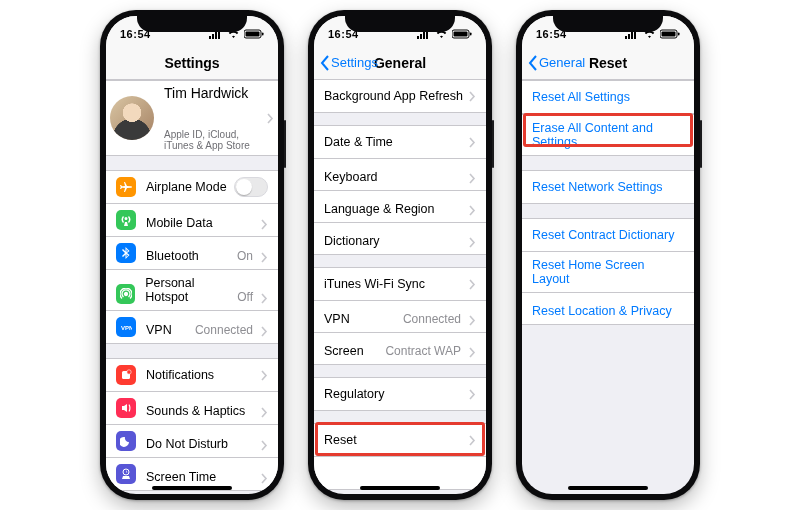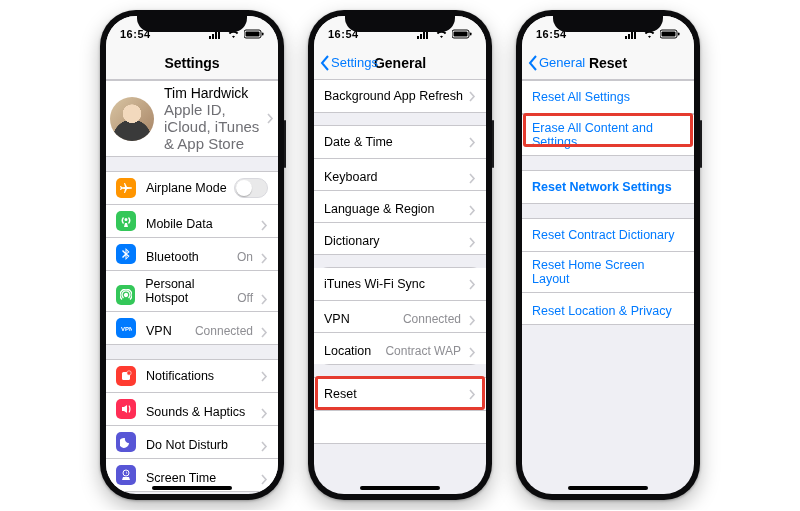--- a/index.html
+++ b/index.html
@@ -148,21 +148,21 @@
     flex:0 0 auto;
   }
   .avatar::after{
     content:"";
     position:absolute;inset:0;
     background:radial-gradient(circle at 50% 38%,#f2d9bd 0 26%,transparent 27%),
                radial-gradient(circle at 50% 95%,#3a3a3a 0 40%,transparent 41%);
   }
   .profile-text{display:flex;flex-direction:column;}
   .profile-text .name{font-size:14px;font-weight:500;}
-  .profile-text .sub{font-size:15px;color:#6f6f74;}
+  .profile-text .sub{font-size:10px;color:#6f6f74;margin-top:28px;}
   .toggle{
     margin-left:auto;
     width:34px;height:20px;border-radius:20px;
     background:#e9e9ea;border:1px solid #d9d9de;
     position:relative;
   }
   .toggle::after{
     content:"";position:absolute;left:1px;top:1px;
     width:16px;height:16px;border-radius:50%;
     background:#fff;box-shadow:0 1px 1px rgba(0,0,0,.25);
@@ -451,42 +451,52 @@
             </div>
             <div class="row">
               <span class="label">Dictionary</span>
               <span class="chev" style="margin-left: auto;">
                 <svg viewBox="0 0 7 11">
                   <path d="M1 1l4 4.5L1 10" fill="none" stroke="#c7c7cc" stroke-width="1.6"></path>
                 </svg>
               </span>
             </div>
           </div>
-          <div class="group" style="position: relative; margin-top: 12px; border-radius: 15px;">
+          <div class="group" style="position: relative; margin-top: 12px;">
             <div class="row">
               <span class="label">iTunes Wi-Fi Sync</span>
               <span class="chev" style="margin-left: auto;">
                 <svg viewBox="0 0 7 11">
                   <path d="M1 1l4 4.5L1 10" fill="none" stroke="#c7c7cc" stroke-width="1.6"></path>
                 </svg>
               </span>
             </div>
             <div class="row">
               <span class="label">VPN</span>
               <span class="detail">Connected</span>
               <span class="chev">
                 <svg viewBox="0 0 7 11">
                   <path d="M1 1l4 4.5L1 10" fill="none" stroke="#c7c7cc" stroke-width="1.6"></path>
                 </svg>
               </span>
             </div>
             <div class="row">
-              <span class="label">Location</span>
+              <span class="label">Screen</span>
               <span class="detail">Contract WAP</span>
               <span class="chev">
+                <svg viewBox="0 0 7 11">
+                  <path d="M1 1l4 4.5L1 10" fill="none" stroke="#c7c7cc" stroke-width="1.6"></path>
+                </svg>
+              </span>
+            </div>
+          </div>
+          <div class="group" style="position: relative; margin-top: 12px;">
+            <div class="row">
+              <span class="label">Regulatory</span>
+              <span class="chev" style="margin-left: auto;">
                 <svg viewBox="0 0 7 11">
                   <path d="M1 1l4 4.5L1 10" fill="none" stroke="#c7c7cc" stroke-width="1.6"></path>
                 </svg>
               </span>
             </div>
           </div>
           <div class="group" style="position: relative; margin-top: 12px;">
             <div class="row">
               <span class="label">Reset</span>
               <span class="chev" style="margin-left: auto;">
@@ -541,21 +551,21 @@
             <div class="row link nochev">
               <span class="label">Reset All Settings</span>
             </div>
           </div>
           <div class="group" style="position: relative; margin-top: 0px; border-top: 1px solid var(--sep);">
             <div class="row link nochev">
               <span class="label">Erase All Content and Settings</span>
             </div>
             <div class="highlight" style="left: 1px; right: 1px; top: -2px; height: 34px;"></div>
           </div>
-          <div class="group" style="position: relative; margin-top: 14px; font-weight: bold;">
+          <div class="group" style="position: relative; margin-top: 14px;">
             <div class="row link nochev">
               <span class="label">Reset Network Settings</span>
             </div>
           </div>
           <div class="group" style="position: relative; margin-top: 14px;">
             <div class="row link nochev">
               <span class="label">Reset Contract Dictionary</span>
             </div>
             <div class="row link nochev">
               <span class="label">Reset Home Screen Layout</span>

